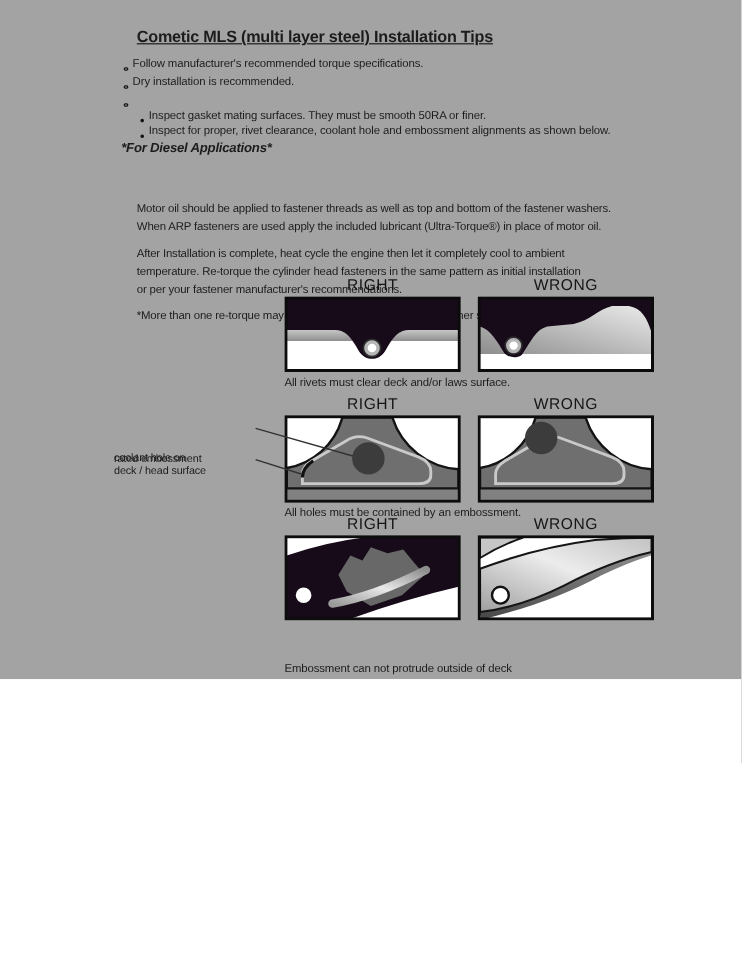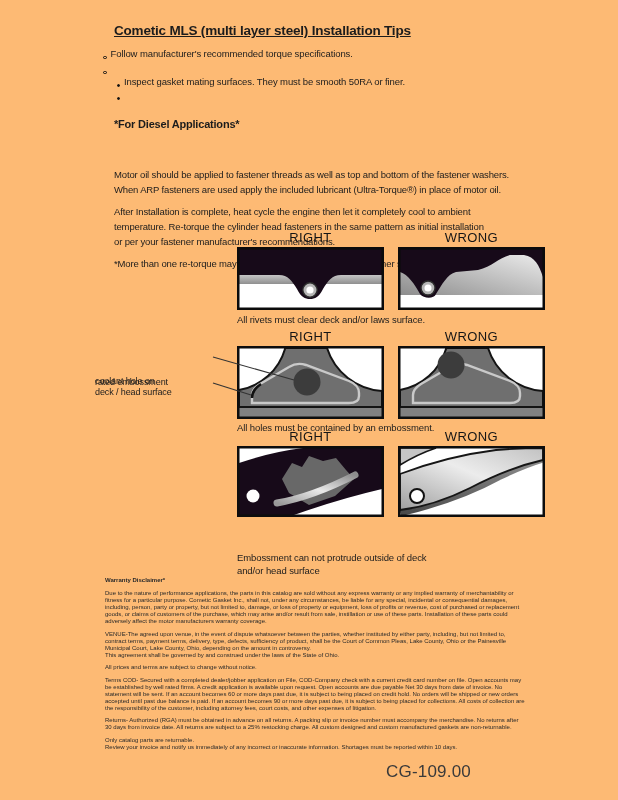--- a/index.html
+++ b/index.html
@@ -6,21 +6,21 @@
     --ink:#1c1c1c;
     --dark:#170a19;
     --mound:#6f6f6f;
     --emboss:#c9c9c9;
     --hole:#3c3c3c;
     --deckgray:#b5b5b5;
   }
   *{margin:0;padding:0;box-sizing:border-box;}
   html,body{background:#ffffff;}
   body{font-family:"Liberation Sans",sans-serif;color:var(--ink);}
-  .page{position:relative;width:618px;height:800px;background:#fdba74;overflow:hidden;}
+  .page{position:relative;width:618px;height:566px;background:#a3a3a3;overflow:hidden;}
   .abs{position:absolute;}
   .preline{white-space:pre-line;margin-top:32px;}
 
   .title{left:114px;top:23px;font-size:13.5px;font-weight:bold;text-decoration:underline;letter-spacing:-0.2px;}
 
   .bullets{left:103px;top:44px;width:460px;}
   .brow{display:flex;align-items:flex-end;height:15px;font-size:9.5px;letter-spacing:-0.1px;}
   .brow.sub{margin-left:14px;height:13px;}
   .bmark{width:3.5px;height:3.5px;border:1px solid #111;border-radius:50%;margin:3px 4px 0 0;flex:0 0 auto;}
   .bmark.fill{background:#111;width:3px;height:3px;border:1px solid #111;}
@@ -48,31 +48,36 @@
 
   <div class="abs title">Cometic MLS (multi layer steel) Installation Tips</div>
 
   <div class="abs bullets">
     <div class="brow">
       <span class="bmark"></span>
       <span>Follow manufacturer's recommended torque specifications.</span>
     </div>
     <div class="brow">
       <span class="bmark"></span>
+      <span>Dry installation is recommended.</span>
+    </div>
+    <div class="brow">
+      <span class="bmark"></span>
     </div>
     <div class="brow sub">
       <span class="bmark fill"></span>
       <span>Inspect gasket mating surfaces.  They must be smooth 50RA or finer.</span>
     </div>
     <div class="brow sub">
       <span class="bmark fill"></span>
-    </div>
-  </div>
-
-  <div class="abs h2" style="left:114px;top:118px;">*For Diesel Applications*</div>
+      <span>Inspect for proper, rivet clearance, coolant hole and embossment alignments as shown below.</span>
+    </div>
+  </div>
+
+  <div class="abs h2" style="left:101px;top:118px;font-style:italic;">*For Diesel Applications*</div>
   <div class="abs body-par preline" style="left:114px;top:135px;">Motor oil should be applied to fastener threads as well as top and bottom of the fastener washers.
 When ARP fasteners are used apply the included lubricant (Ultra-Torque®) in place of motor oil.</div>
   <div class="abs body-par preline" style="left:114px;top:224px;">*More than one re-torque may be required to achieve proper fastener stretch*</div>
   <div class="abs body-par preline" style="left:114px;top:172px;">After Installation is complete, heat cycle the engine then let it completely cool to ambient
 temperature. Re-torque the cylinder head fasteners in the same pattern as initial installation
 or per your fastener manufacturer's recommendations.</div>
 
   <div class="abs dlabel" style="left:237px;top:230px;">RIGHT</div>
   <div class="abs dlabel" style="left:398px;top:230px;">WRONG</div>
 

